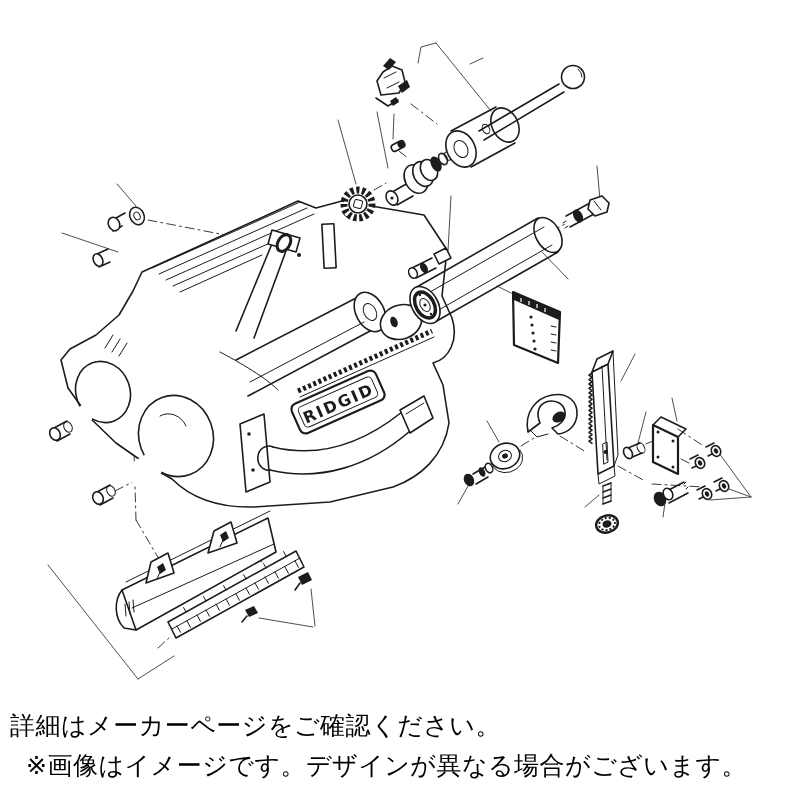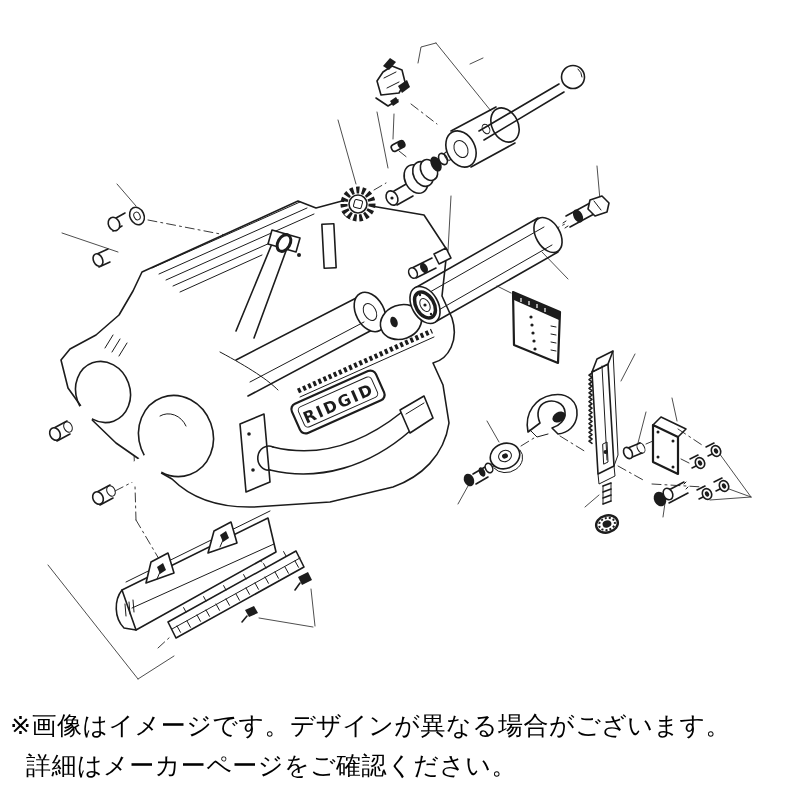--- a/index.html
+++ b/index.html
@@ -393,16 +393,16 @@
         <path class="ln" d="M300,583 L295,590"></path>
       </g>
       <g>
         <polygon class="dk" points="245,610 254,606 258,613 249,617"></polygon>
         <path class="ln" d="M247,616 L242,622"></path>
       </g>
     </svg>
   </div>
 
   <div class="caption">
+    <p>詳細はメーカーページをご確認ください。</p>
     <p>※画像はイメージです。デザインが異なる場合がございます。</p>
-    <p>詳細はメーカーページをご確認ください。</p>
   </div>
 </div>
 
 </body></html>

